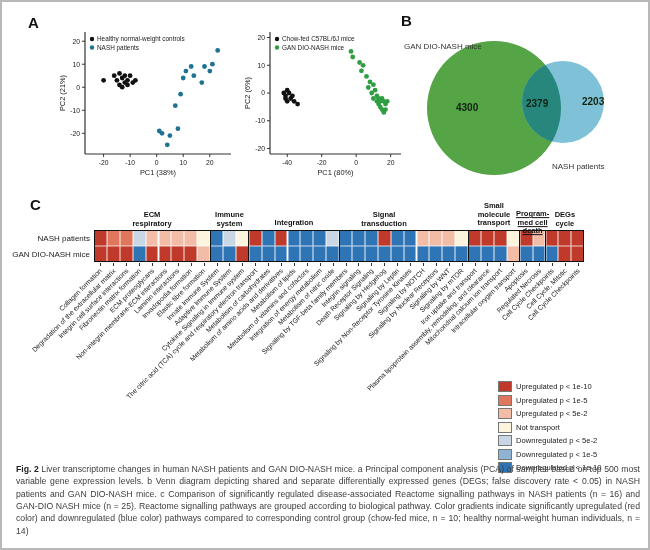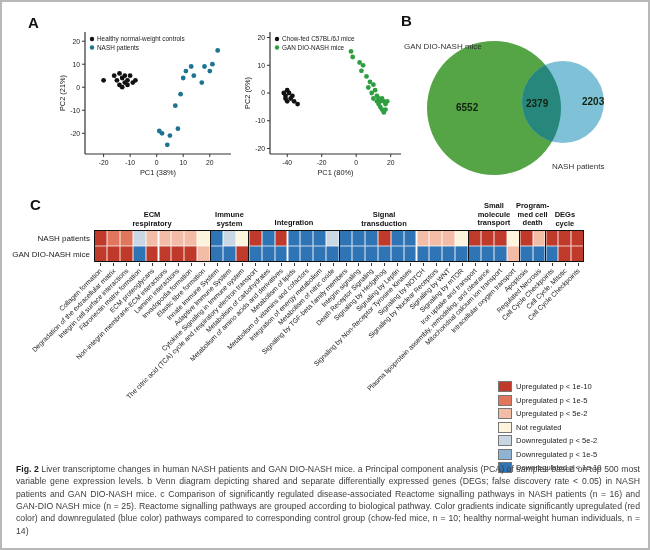--- a/index.html
+++ b/index.html
@@ -162,21 +162,21 @@
           <clipPath id="vclip">
             <circle cx="94" cy="84" r="67"></circle>
           </clipPath>
         </defs>
       <circle cx="94" cy="84" r="67" fill="#55a546"></circle>
       <circle cx="163" cy="78" r="41" fill="#7fc2d8"></circle>
       <circle cx="163" cy="78" r="41" clip-path="url(#vclip)" fill="#27877d"></circle>
     </svg>
     <div class="venn-lab" style="left:4px;top:18px;">GAN DIO-NASH mice</div>
     <div class="venn-lab" style="left:152px;top:138px;">NASH patients</div>
-    <div class="venn-num" style="left:56px;top:78px;">6552</div>
+    <div class="venn-num" style="left:56px;top:78px;">4300</div>
     <div class="venn-num" style="left:126px;top:74px;">2379</div>
     <div class="venn-num" style="left:182px;top:72px;">2203</div>
   </div>
 
   <div id="heatmap">
       <div class="hm-cell" style="left: 92px; top: 228px; width: 12.9px; height: 16px; background: rgb(192, 58, 43);"></div>
       <div class="hm-cell" style="left: 104.9px; top: 228px; width: 12.9px; height: 16px; background: rgb(224, 119, 92);"></div>
       <div class="hm-cell" style="left: 117.8px; top: 228px; width: 12.9px; height: 16px; background: rgb(224, 119, 92);"></div>
       <div class="hm-cell" style="left: 130.7px; top: 228px; width: 12.9px; height: 16px; background: rgb(201, 215, 229);"></div>
       <div class="hm-cell" style="left: 143.6px; top: 228px; width: 12.9px; height: 16px; background: rgb(242, 188, 166);"></div>
@@ -261,21 +261,21 @@
       <div class="hm-divider" style="left: 246.2px; top: 228px; height: 32px;"></div>
       <div class="hm-group" style="left: 291.95px; top: 226px;">Integration</div>
       <div class="hm-divider" style="left: 336.5px; top: 228px; height: 32px;"></div>
       <div class="hm-group" style="left: 382px; top: 226px;">Signal
 transduction</div>
       <div class="hm-divider" style="left: 465.5px; top: 228px; height: 32px;"></div>
       <div class="hm-group" style="left: 491.9px; top: 226px;">Small
 molecule
 transport</div>
       <div class="hm-divider" style="left: 517.1px; top: 228px; height: 32px;"></div>
-      <div class="hm-group" style="left: 530.6px; top: 226px;">Program-
+      <div class="hm-group" style="left: 530.6px; top: 234px; text-decoration: underline;">Program-
 med cell
 death</div>
       <div class="hm-divider" style="left: 542.9px; top: 228px; height: 32px;"></div>
       <div class="hm-group" style="left: 562.85px; top: 226px;">DEGs
 cycle</div>
       <div class="hm-frame" style="left: 92px; top: 228px; width: 490.2px; height: 32px;"></div>
       <div class="hm-tick" style="left: 98.45px; top: 260.5px;"></div>
       <div class="hm-collab" style="right: 549.55px; top: 265px;">Collagen formation</div>
       <div class="hm-tick" style="left: 111.35px; top: 260.5px;"></div>
       <div class="hm-collab" style="right: 536.65px; top: 265px;">Degradation of the extracellular matrix</div>
@@ -361,21 +361,21 @@
       <div class="leg-row">
         <div class="leg-swatch" style="background: rgb(224, 119, 92);"></div>
         <div class="leg-label">Upregulated p &lt; 1e-5</div>
       </div>
       <div class="leg-row">
         <div class="leg-swatch" style="background: rgb(242, 188, 166);"></div>
         <div class="leg-label">Upregulated p &lt; 5e-2</div>
       </div>
       <div class="leg-row">
         <div class="leg-swatch" style="background: rgb(253, 244, 222);"></div>
-        <div class="leg-label">Not regulated</div>
+        <div class="leg-label">Not transport</div>
       </div>
       <div class="leg-row">
         <div class="leg-swatch" style="background: rgb(201, 215, 229);"></div>
         <div class="leg-label">Downregulated p &lt; 5e-2</div>
       </div>
       <div class="leg-row">
         <div class="leg-swatch" style="background: rgb(143, 180, 211);"></div>
         <div class="leg-label">Downregulated p &lt; 1e-5</div>
       </div>
       <div class="leg-row">

